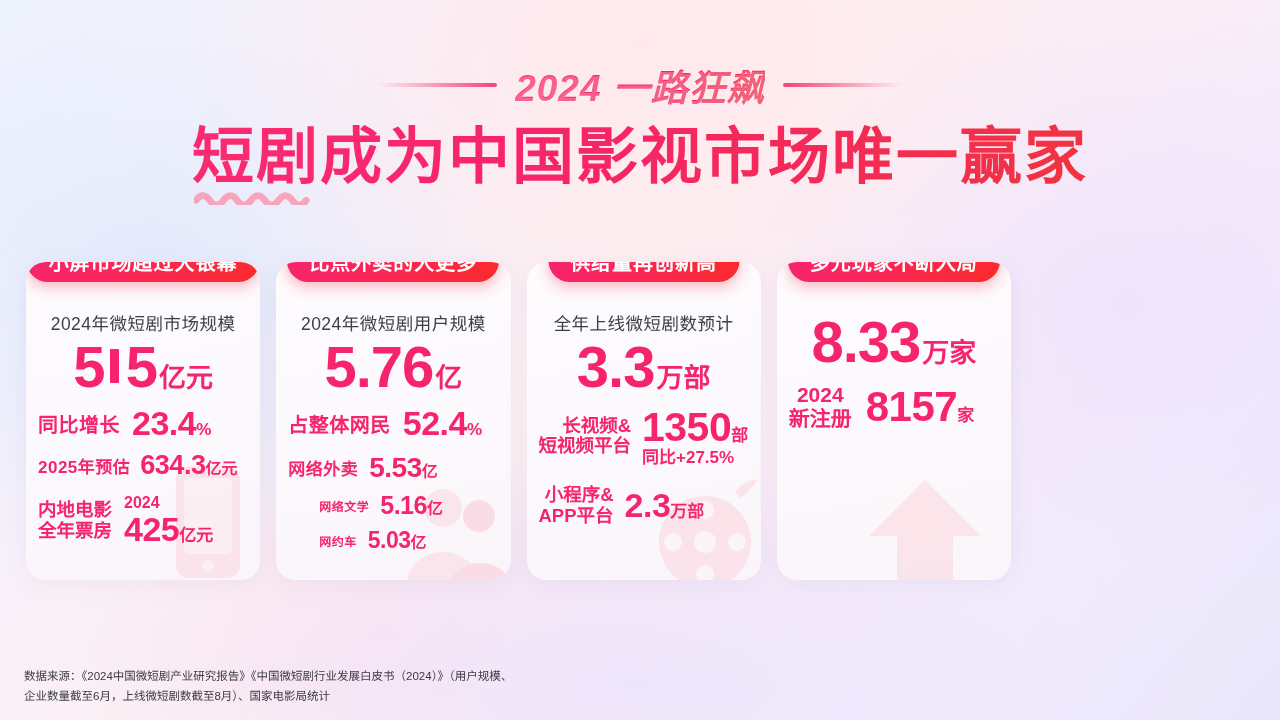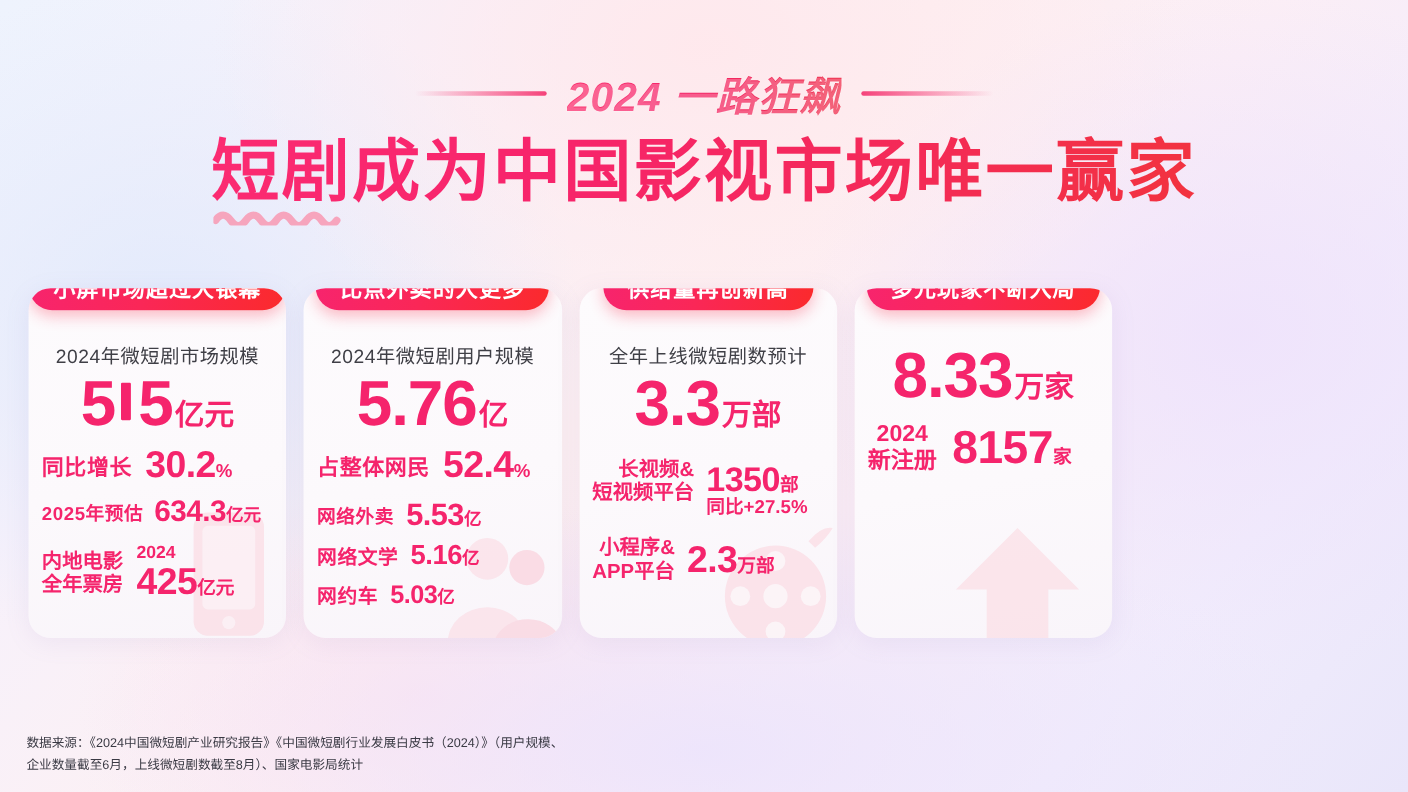--- a/index.html
+++ b/index.html
@@ -105,21 +105,21 @@
     position:relative; top:-4px;
   }
 
   
   .row{
     display:flex; align-items:center; 
     gap:10px; color:#f5246c; margin-top:6px;
   }
   .row .lbl{ font-size:20px; font-weight:bold; letter-spacing:.5px; }
   .row .lbl.sm{ font-size:17px; }
-  .row .lbl.xs{ font-size:18px; }
+  .row .lbl.xs{ font-size:12px;margin-left:31px; }
   .row .val{ font-size:35px; font-weight:bold; letter-spacing:-.5px; }
   .row .suf{ font-size:18px; font-weight:bold; }
   .row .suf.sm{ font-size:16px; }
 
   .lbl2{ text-align:right; line-height:1.12; font-weight:bold; color:#f5246c; }
   .lbl2 .l1{ font-size:18.5px; display:block; }
   .lbl2 .l2{ font-size:18.5px; display:block; }
   .stack{ text-align:left; line-height:1.05; }
   .stack .top{ font-size:16px; font-weight:bold; color:#f5246c; display:block; }
 
@@ -172,21 +172,21 @@
         <div class="hero">
           <span class="num">5</span>
           <span class="glitch"></span>
           <span class="num">5</span>
           <span class="unit">亿元</span>
         </div>
 
         <div class="row" style="gap:12px; margin-top:2px;">
           <span class="lbl">同比增长</span>
           <span class="pairline">
-            <span class="val">30.2</span>
+            <span class="val">23.4</span>
             <span class="suf">%</span>
           </span>
         </div>
 
         <div class="row" style="gap:10px; margin-top:7px;">
           <span class="lbl sm">2025年预估</span>
           <span class="pairline">
             <span class="val" style="font-size:27px;">634.3</span>
             <span class="suf sm">亿元</span>
           </span>
@@ -275,21 +275,21 @@
           <span class="unit">万部</span>
         </div>
 
         <div class="row" style="gap:11px; margin-top:8px; align-items:center;">
           <span class="lbl2">
             <span class="l1">长视频&amp;</span>
             <span class="l2">短视频平台</span>
           </span>
           <span class="stack">
             <span class="pairline">
-              <span class="val" style="font-size:31px;margin-top:14px;">1350</span>
+              <span class="val" style="font-size:41px;">1350</span>
               <span class="suf">部</span>
             </span>
             <span class="top" style="font-size:17px;">同比+27.5%</span>
           </span>
         </div>
 
         <div class="row" style="gap:11px; margin-top:18px; align-items:center;">
           <span class="lbl2">
             <span class="l1">小程序&amp;</span>
             <span class="l2">APP平台</span>

